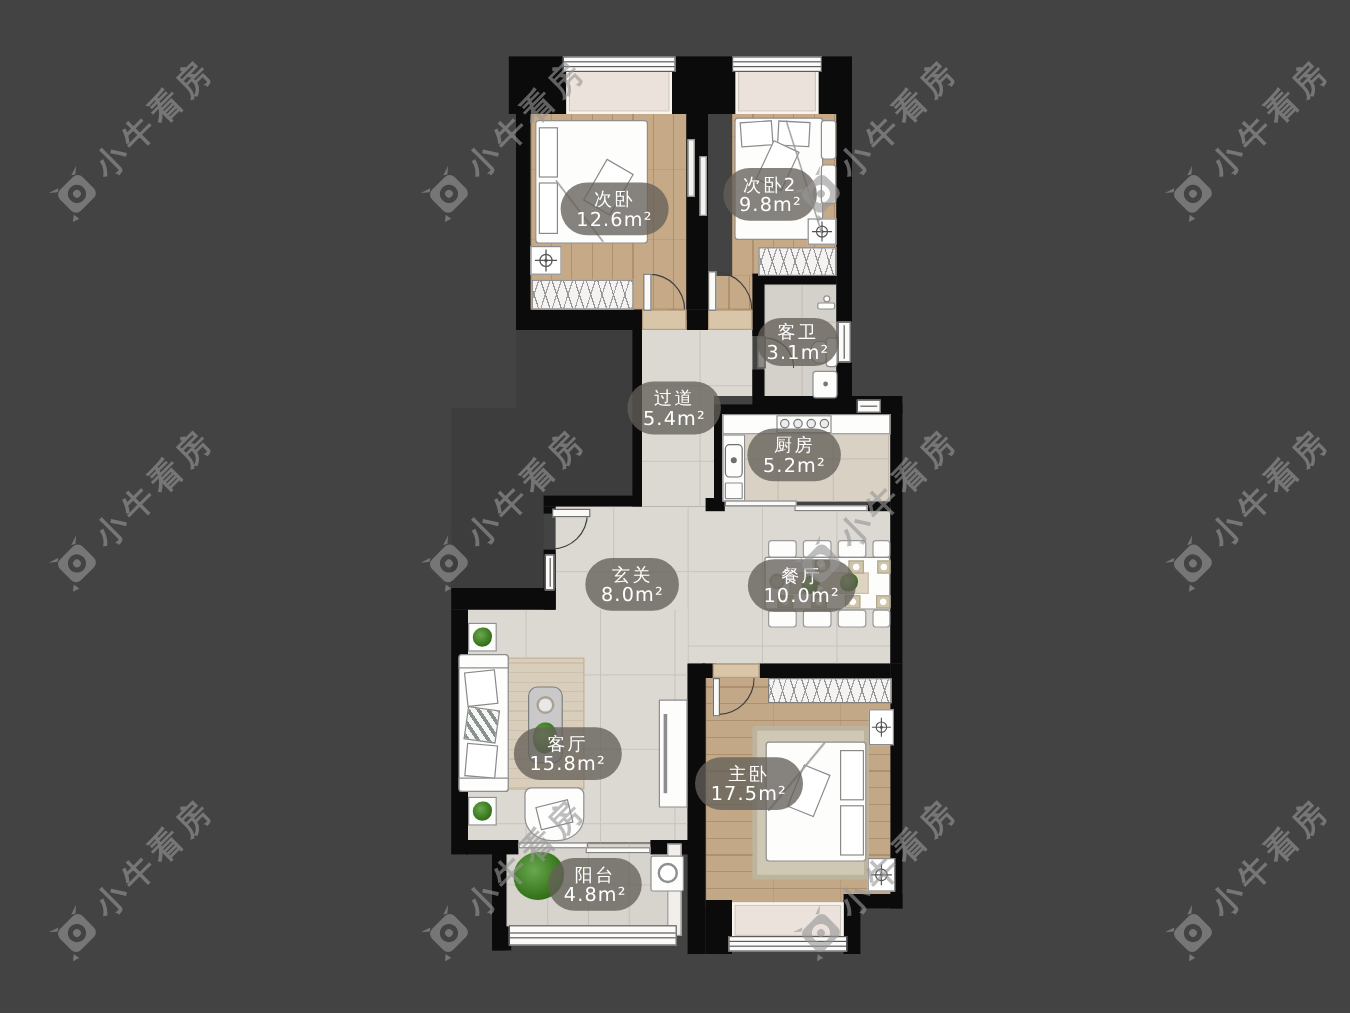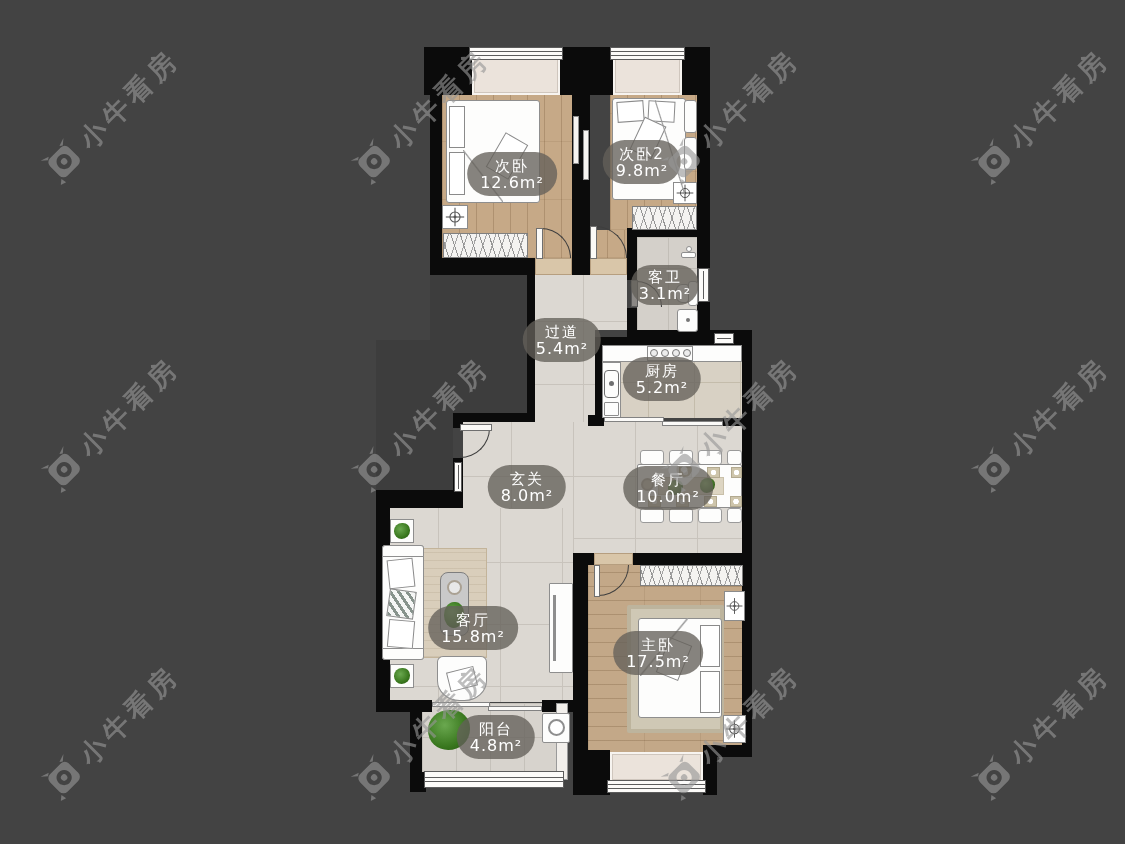--- a/index.html
+++ b/index.html
@@ -315,21 +315,21 @@
       <div class="ar">8.0m²</div>
   </div>
   <div class="pill" style="left:668px;top:488px;">
     <div class="nm">餐厅</div>
       <div class="ar">10.0m²</div>
   </div>
   <div class="pill" style="left:473px;top:628px;">
     <div class="nm">客厅</div>
       <div class="ar">15.8m²</div>
   </div>
-  <div class="pill" style="left:658px;top:653px;">
+  <div class="pill" style="left:624px;top:653px;">
     <div class="nm">主卧</div>
       <div class="ar">17.5m²</div>
   </div>
   <div class="pill" style="left:496px;top:737px;">
     <div class="nm">阳台</div>
       <div class="ar">4.8m²</div>
   </div>
 
   <div class="wm" style="left:25px;top:90px;">
     <svg viewBox="0 0 40 40" fill="currentColor">

